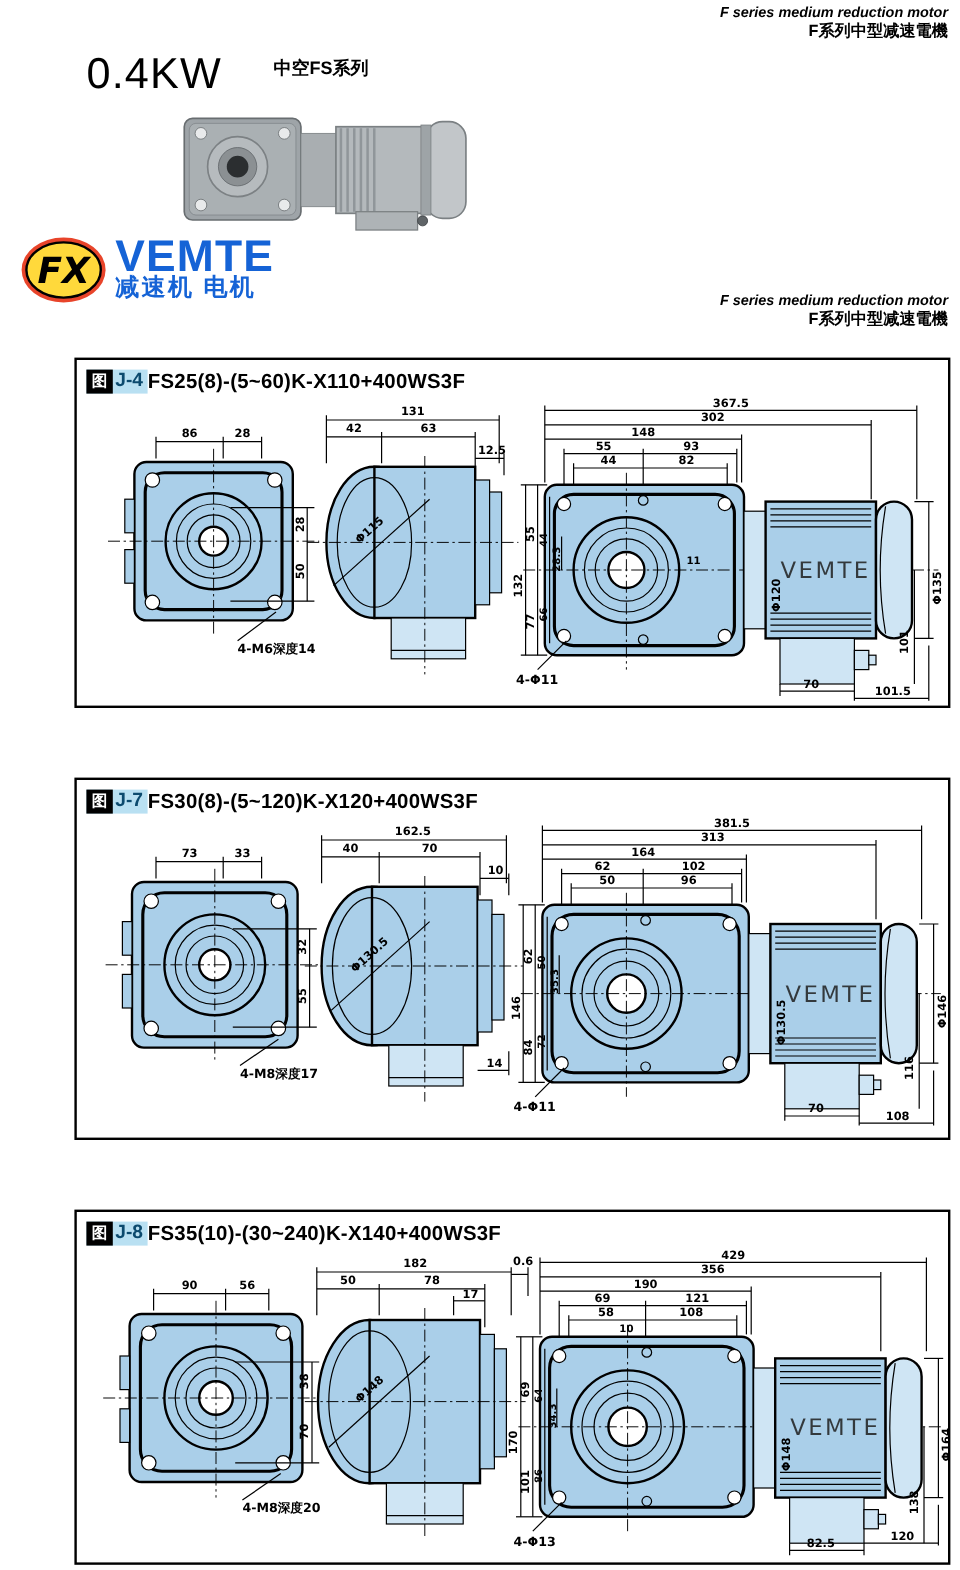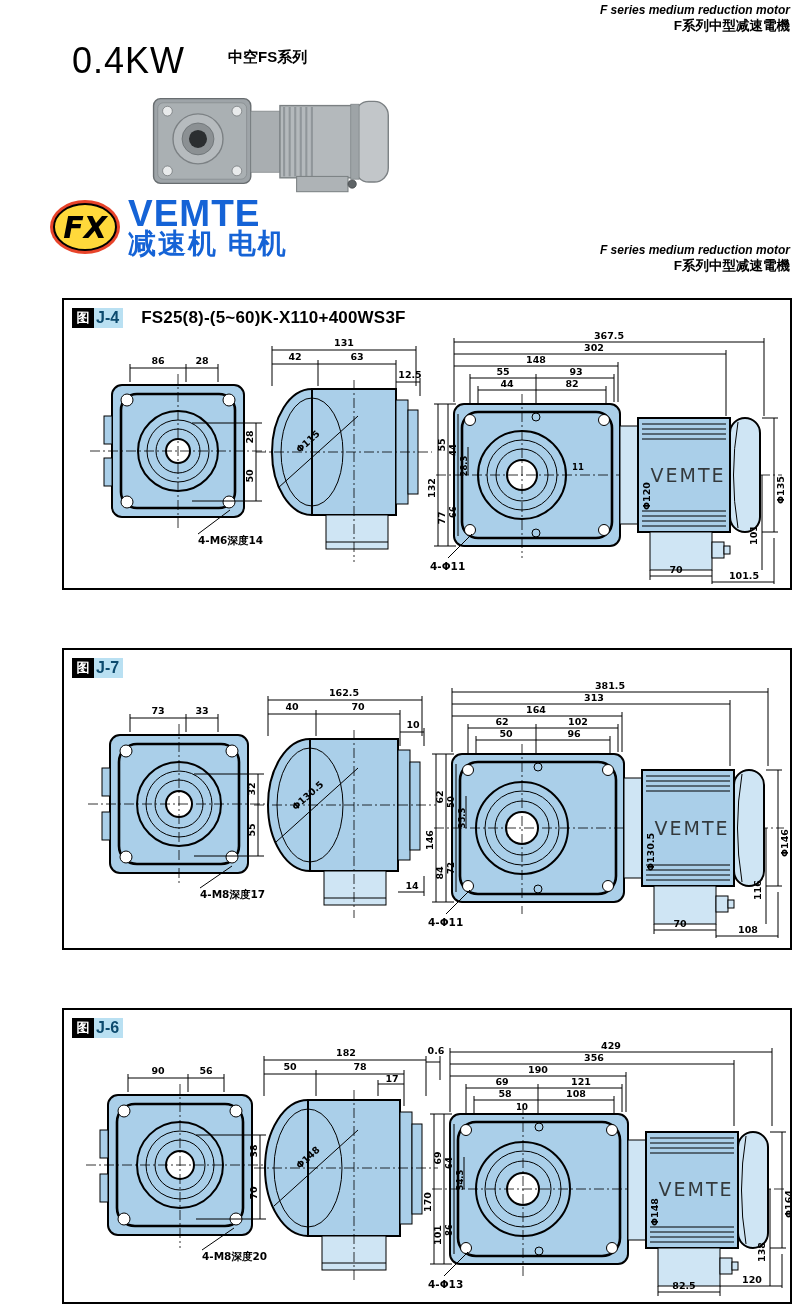--- a/index.html
+++ b/index.html
@@ -4,34 +4,34 @@
 <style>
   html,body{margin:0;padding:0;background:#fff;}
   body{width:800px;height:1308px;position:relative;font-family:"Liberation Sans","DejaVu Sans",sans-serif;color:#000;}
   .abs{position:absolute;}
   .hdr{right:10px;text-align:right;line-height:1.15;}
   .hdr .en{font-size:12px;font-weight:bold;font-style:italic;}
   .hdr .cn{font-size:13.5px;font-weight:bold;text-align:right;}
   .power{left:72px;top:40px;font-size:36px;font-weight:normal;letter-spacing:1px;}
   .series{left:228px;top:48px;font-size:15px;font-weight:bold;text-align:center;}
   .photo{left:148px;top:76px;}
-  .logo{left:48px;top:196px;display:flex;align-items:center;}
+  .logo{left:16px;top:196px;display:flex;align-items:flex-start;}
   .logo-badge{width:74px;height:58px;position:relative;}
   .logo-txt{margin-left:6px;line-height:0.95;}
   .logo-brand{font-size:37px;font-weight:bold;color:#1563d6;letter-spacing:1px;}
-  .logo-sub{font-size:28px;font-weight:bold;color:#1563d6;letter-spacing:2px;}
+  .logo-sub{font-size:20px;font-weight:bold;color:#1563d6;letter-spacing:2px;}
   .panel{left:62px;width:726px;border:2px solid #000;background:#fff;}
   .p1{top:298px;height:288px;}
   .p2{top:648px;height:298px;}
   .p3{top:1008px;height:292px;}
   .ptitle{display:flex;align-items:center;margin:6px 0 0 8px;height:24px;}
   .figbox{display:flex;align-items:stretch;background:#b9e0f2;}
   .figglyph{background:#000;color:#fff;font-size:13px;font-weight:bold;width:22px;display:flex;align-items:center;justify-content:center;}
   .figlabel{font-size:16px;font-weight:bold;padding:1px 4px 1px 2px;color:#0c4a6e;}
-  .ptext{font-size:17px;font-weight:bold;margin-left:18px;letter-spacing:0.2px;}
+  .ptext{font-size:17px;font-weight:bold;margin-left:0;letter-spacing:0.2px;}
   svg text{font-family:"DejaVu Sans",sans-serif;}
   .dim{font-size:9.5px;fill:#000;text-anchor:middle;font-weight:bold;}
   .dims{font-size:8.5px;fill:#000;text-anchor:middle;font-weight:bold;}
   .note{font-size:10.5px;fill:#000;font-weight:bold;}
   .wm{font-size:19px;fill:#1f1f1f;letter-spacing:2px;text-anchor:middle;opacity:.85;}
   .ln{stroke:#000;stroke-width:1;fill:none;}
   .l2{stroke:#000;stroke-width:2;fill:none;}
   .l3{stroke:#000;stroke-width:2.6;fill:none;}
   .cl{stroke:#000;stroke-width:0.8;fill:none;stroke-dasharray:10 3 2 3;}
   .fm{fill:#aacfe9;}
@@ -248,20 +248,21 @@
     </g>
   </svg>
 </div>
 
 <div class="abs panel p2">
   <div class="ptitle">
     <div class="figbox">
       <div class="figglyph">图</div>
       <div class="figlabel">J-7</div>
     </div>
+    <div class="ptext">FS30(8)-(5~120)K-X120+400WS3F</div>
   </div>
   <svg width="726" height="262" viewBox="0 0 726 262">
     <g transform="translate(18,0)">
       <line class="ln" x1="48" y1="34" x2="48" y2="52"></line>
         <line class="ln" x1="104" y1="34" x2="104" y2="52"></line>
         <line class="ln" x1="136" y1="34" x2="136" y2="52"></line>
       <line class="ln" x1="48" y1="38" x2="136" y2="38"></line>
       <text class="dim" x="76" y="34">73</text>
       <text class="dim" x="120" y="34">33</text>
       <rect class="fm l2" x="28" y="55" width="138" height="138" rx="10"></rect>
@@ -397,22 +398,23 @@
       <line class="ln" x1="20" y1="234" x2="44" y2="210"></line>
       <text class="note" x="2" y="246">4-Φ11</text>
     </g>
   </svg>
 </div>
 
 <div class="abs panel p3">
   <div class="ptitle">
     <div class="figbox">
       <div class="figglyph">图</div>
-      <div class="figlabel">J-6</div>
+      <div class="figlabel">J-8</div>
     </div>
+    <div class="ptext">FS35(10)-(30~240)K-X140+400WS3F</div>
   </div>
   <svg width="726" height="258" viewBox="0 0 726 258">
     <g transform="translate(18,0)">
       <line class="ln" x1="46" y1="34" x2="46" y2="52"></line>
         <line class="ln" x1="106" y1="34" x2="106" y2="52"></line>
         <line class="ln" x1="142" y1="34" x2="142" y2="52"></line>
       <line class="ln" x1="46" y1="38" x2="142" y2="38"></line>
       <text class="dim" x="76" y="34">90</text>
       <text class="dim" x="124" y="34">56</text>
       <rect class="fm l2" x="26" y="55" width="144" height="140" rx="10"></rect>

